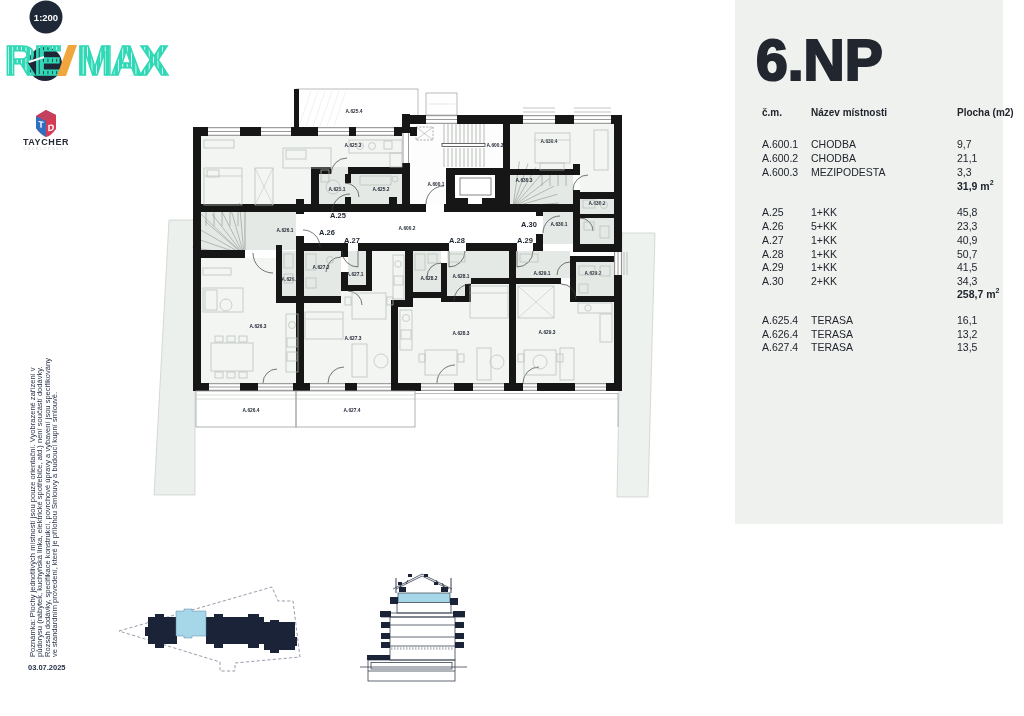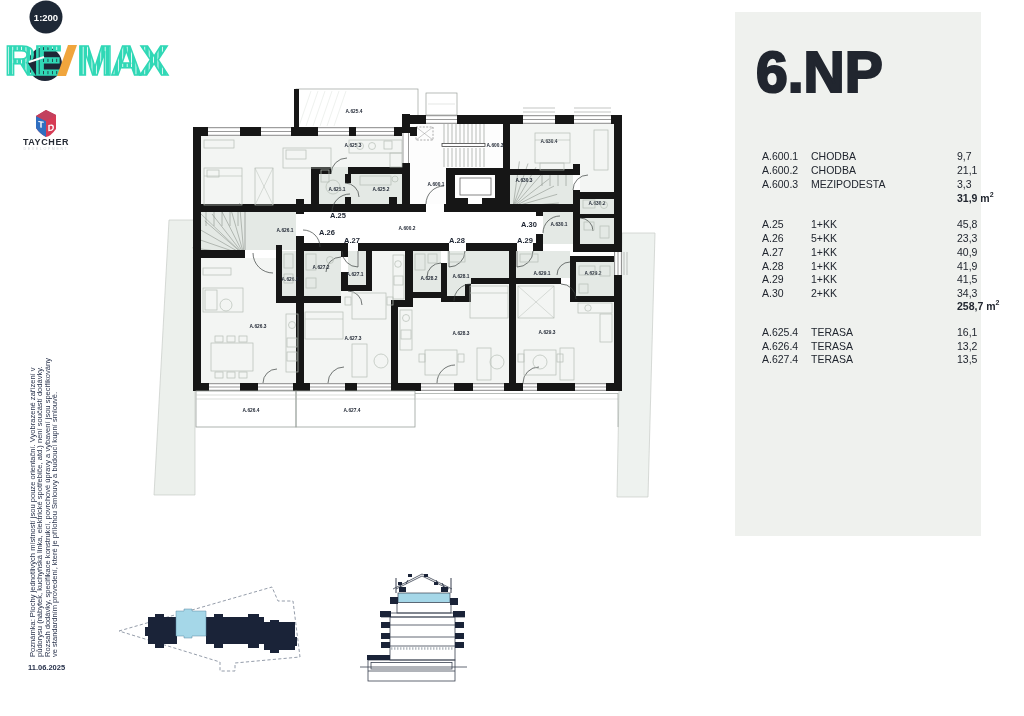--- a/index.html
+++ b/index.html
@@ -1,19 +1,19 @@
 <!DOCTYPE html>
 <html><head>
 <meta charset="utf-8">
 <style>
   html,body{margin:0;padding:0;background:#ffffff;}
   body{width:1024px;height:716px;position:relative;overflow:hidden;
        font-family:"Liberation Sans",sans-serif;}
   .abs{position:absolute;}
-  #panel{left:735px;top:12px;width:246px;height:524px;background:#eff1ee;color:#21262f;}
+  #panel{left:735px;top:0;width:268px;height:524px;background:#eff1ee;color:#21262f;}
   #np{position:absolute;left:21px;top:27px;font-size:57px;font-weight:800;letter-spacing:0px;color:#21262f;-webkit-text-stroke:2.2px #21262f;}
   .trow{position:absolute;left:0;width:278px;font-size:10.5px;height:13px;white-space:nowrap;}
   .c1{position:absolute;left:27px;}
   .c2{position:absolute;left:76px;}
   .c3{position:absolute;left:222px;}
   .hdr{font-weight:bold;font-size:10px;}
   .tot{font-weight:bold;}
   sup{font-size:7px;}
   #note{left:29px;top:657px;width:292px;font-size:7.55px;line-height:7.3px;
         color:#26304a;transform:rotate(-90deg);transform-origin:0 0;white-space:nowrap;}
@@ -705,20 +705,25 @@
 <line x1="436" y1="580" x2="438" y2="584"></line>
       <line x1="442" y1="583" x2="444" y2="587"></line>
 </g>
 
 </svg>
 
 <div id="panel" class="abs">
 
   <div id="np">6.NP</div>
 
+  <div class="trow hdr" style="top:107px">
+      <span class="c1">č.m.</span>
+      <span class="c2">Název místnosti</span>
+      <span class="c3">Plocha (m2)</span>
+    </div>
 
   <div class="trow" style="top:138px">
       <span class="c1">A.600.1</span>
       <span class="c2">CHODBA</span>
       <span class="c3">9,7</span>
     </div>
 
   <div class="trow" style="top:152px">
       <span class="c1">A.600.2</span>
       <span class="c2">CHODBA</span>
@@ -749,21 +754,21 @@
 
   <div class="trow" style="top:234px">
       <span class="c1">A.27</span>
       <span class="c2">1+KK</span>
       <span class="c3">40,9</span>
     </div>
 
   <div class="trow" style="top:248px">
       <span class="c1">A.28</span>
       <span class="c2">1+KK</span>
-      <span class="c3">41,9</span>
+      <span class="c3">50,7</span>
     </div>
 
   <div class="trow" style="top:261px">
       <span class="c1">A.29</span>
       <span class="c2">1+KK</span>
       <span class="c3">41,5</span>
     </div>
 
   <div class="trow" style="top:275px">
       <span class="c1">A.30</span>
@@ -789,13 +794,13 @@
 
   <div class="trow" style="top:341px">
       <span class="c1">A.627.4</span>
       <span class="c2">TERASA</span>
       <span class="c3">13,5</span>
     </div>
 </div>
 
 <div id="note" class="abs">Poznámka: Plochy jednotlivých místností jsou pouze orientační. Vyobrazené zařízení v<br>půdorysu (nábytek, kuchyňská linka, elektrické spotřebiče, atd.) není součástí dodávky.<br>Rozsah dodávky, specifikace konstrukcí, povrchové úpravy a vybavení jsou specifikovány<br>ve standardním provedení, které je přílohou Smlouvy a budoucí kupní smlouvě.</div>
 
-<div id="datum" class="abs">11.06.2025</div>
+<div id="datum" class="abs">03.07.2025</div>
 
 </body></html>

